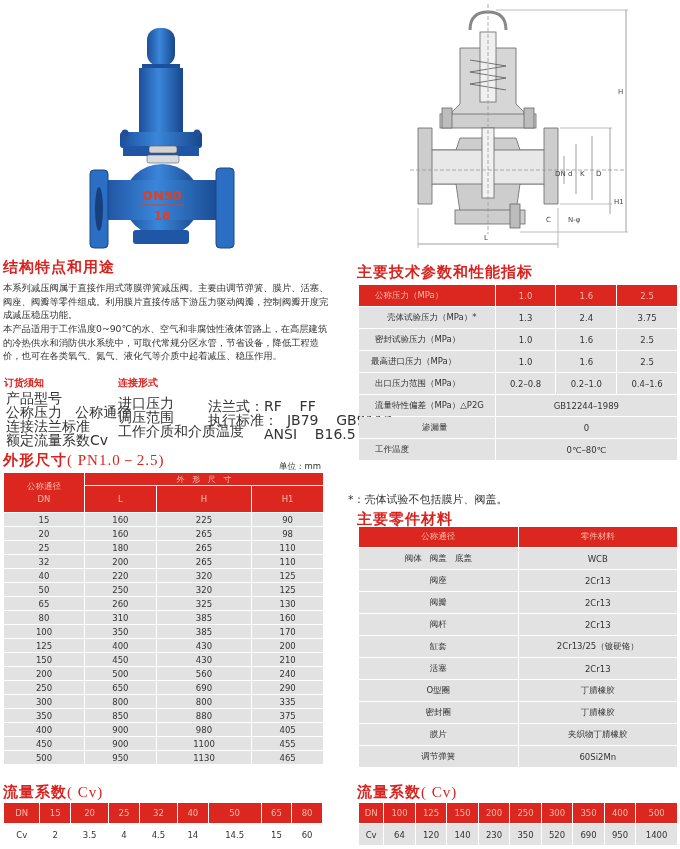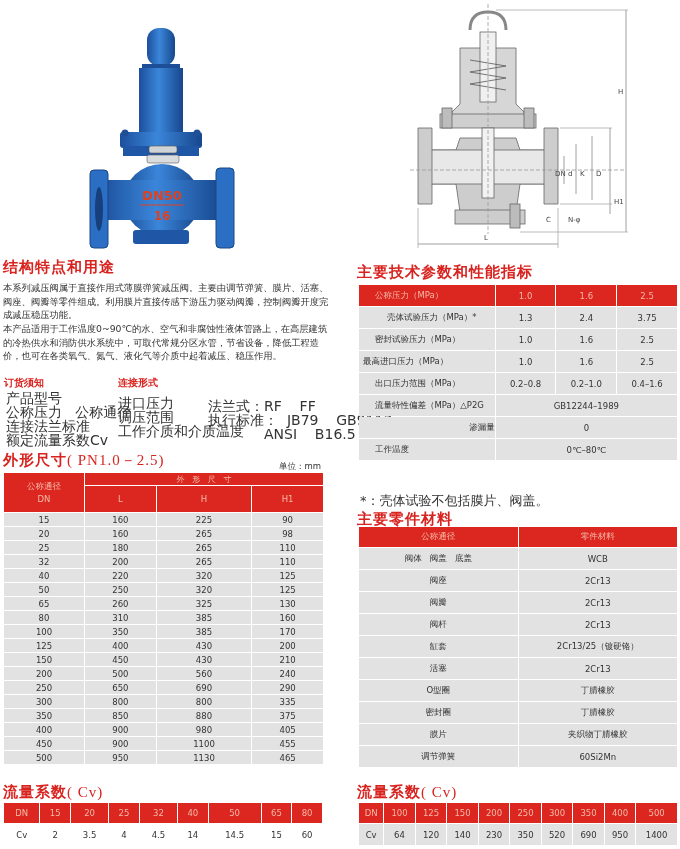--- a/index.html
+++ b/index.html
@@ -313,46 +313,46 @@
         <td class="grey">2.4</td>
         <td class="grey">3.75</td>
       </tr>
       <tr style="height:21px;">
         <td class="grey" style="text-align:left;padding-left:16px;white-space:nowrap;">密封试验压力（MPa）</td>
         <td class="grey">1.0</td>
         <td class="grey">1.6</td>
         <td class="grey">2.5</td>
       </tr>
       <tr style="height:21px;">
-        <td class="grey" style="text-align:left;padding-left:4px;white-space:nowrap;">最高进口压力（MPa）</td>
+        <td class="grey" style="text-align:left;padding-left:12px;white-space:nowrap;">最高进口压力（MPa）</td>
         <td class="grey">1.0</td>
         <td class="grey">1.6</td>
         <td class="grey">2.5</td>
       </tr>
       <tr style="height:21px;">
         <td class="grey" style="text-align:left;padding-left:16px;white-space:nowrap;">出口压力范围（MPa）</td>
         <td class="grey">0.2–0.8</td>
         <td class="grey">0.2–1.0</td>
         <td class="grey">0.4–1.6</td>
       </tr>
       <tr style="height:21px;">
         <td class="grey" style="text-align:left;padding-left:16px;white-space:nowrap;margin-top:48px;">流量特性偏差（MPa）△P2G</td>
         <td class="grey" colspan="3">GB12244–1989</td>
       </tr>
       <tr style="height:21px;">
-        <td class="grey" style="text-align:right;padding-left:16px;white-space:nowrap;">渗漏量</td>
+        <td class="grey" style="text-align:center;padding-left:16px;white-space:nowrap;">渗漏量</td>
         <td class="grey" colspan="3">0</td>
       </tr>
       <tr style="height:21px;">
         <td class="grey" style="text-align:left;padding-left:16px;white-space:nowrap;">工作温度</td>
         <td class="grey" colspan="3">0℃–80℃</td>
       </tr>
     </tbody>
 </table>
-<div class="abs small" style="left:360px;top:492px;font-size:13px;">*：壳体试验不包括膜片、阀盖。</div>
+<div class="abs small" style="left:348px;top:492px;font-size:11px;">*：壳体试验不包括膜片、阀盖。</div>
 
 <div class="abs sec-title" style="left:357px;top:510px;">主要零件材料</div>
 <table class="abs" style="left:358px;top:526px;width:320px;">
   <tbody>
       <tr style="height:20px;">
     <td class="red" style="width:159px;">公称通径</td>
     <td class="red" style="width:159px;">零件材料</td>
   </tr>
   </tbody>
     <tbody id="materials-body">

